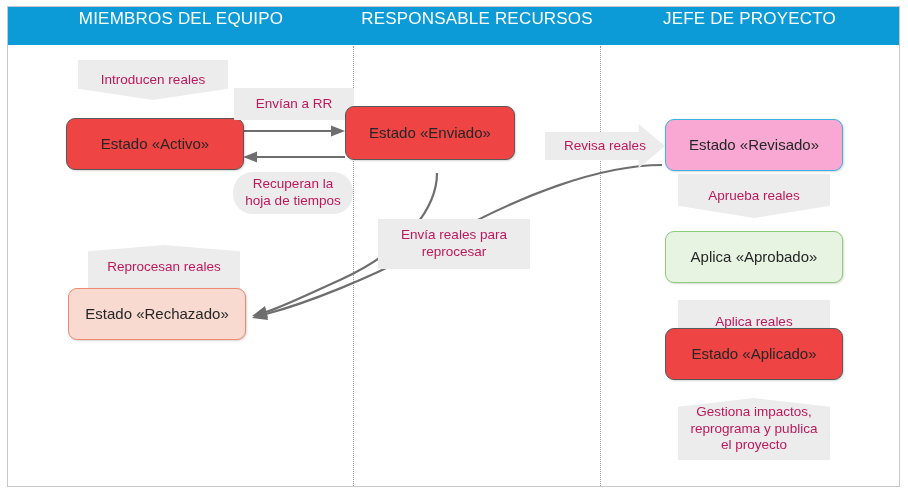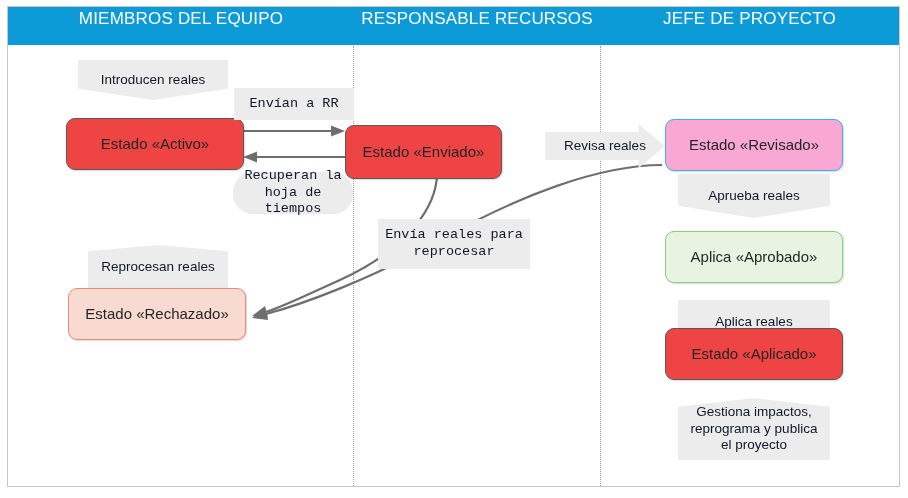--- a/index.html
+++ b/index.html
@@ -83,41 +83,41 @@
   }
   .state-box.blue  { background: #f9a8d4; border-color: #3fb0e3; }
   .state-box.green { background: #e7f4e2; border-color: #8ecb7d; }
   .state-box.pink  { background: #f8dad1; border-color: #ec8a73; }
 
   
   .tag {
     position: absolute;
     box-sizing: border-box;
     background: #ececec;
-    color: #0f172a;
+    color: #be185d;
     font-size: 13.5px;
     line-height: 1.25;
     display: flex;
     align-items: center;
     justify-content: center;
     text-align: center;
     padding: 2px 6px;
   }
   
   .tag.chev-down {
     clip-path: polygon(0% 0%, 100% 0%, 100% 72%, 50% 100%, 0% 72%);
   }
   .tag.notch-top {
     clip-path: polygon(0% 14%, 50% 0%, 100% 14%, 100% 100%, 0% 100%);
   }
   
   .tag.arrow-right {
     clip-path: polygon(0% 18%, 78% 18%, 78% 0%, 100% 50%, 78% 100%, 78% 82%, 0% 82%);
   }
-  .tag.plain { clip-path: none; font-family: Liberation Mono, monospace; }
+  .tag.plain { clip-path: none; }
 
   #svg-layer {
     position: absolute;
     left: 0; top: 0;
     width: 908px; height: 498px;
     pointer-events: none;
   }
   .conn { fill: none; stroke: #6e6e6e; stroke-width: 2.2px; }
   .conn-head { fill: #6e6e6e; }
 </style>
@@ -156,27 +156,27 @@
     <g>
       <path class="conn" d="M 662,165 C 600,165 520,195 440,240 C 370,280 300,305 266,314"></path>
       <polygon class="conn-head" points="252,318 268,320 265,308"></polygon>
     </g>
   </svg>
 
   <div class="tag chev-down" style="left:78px; top:60px; width:150px; height:40px;">Introducen reales</div>
 
   <div class="state-box" style="left:66px; top:118px; width:178px; height:52px;">Estado «Activo»</div>
 
-  <div class="tag notch-top" style="left:88px; top:245px; width:140px; height:45px;">Reprocesan reales</div>
+  <div class="tag notch-top" style="left:88px; top:245px; width:152px; height:45px;">Reprocesan reales</div>
 
   <div class="state-box pink" style="left:68px; top:288px; width:178px; height:52px;">Estado «Rechazado»</div>
 
   <div class="tag plain" style="left:234px; top:88px; width:120px; height:32px;">Envían a RR</div>
 
-  <div class="state-box" style="left:345px; top:125px; width:157px; height:54px;">Estado «Enviado»</div>
+  <div class="state-box" style="left:345px; top:106px; width:170px; height:54px;">Estado «Enviado»</div>
 
   <div class="tag plain" style="left:233px; top:172px; width:120px; height:42px;border-radius:20px;">Recuperan la hoja de tiempos</div>
 
   <div class="tag plain" style="left:378px; top:219px; width:152px; height:50px;">Envía reales para reprocesar</div>
 
   <div class="tag arrow-right" style="left:545px; top:124px; width:120px; height:44px;text-align:right;">Revisa reales</div>
 
   <div class="state-box blue" style="left:665px; top:119px; width:178px; height:52px;">Estado «Revisado»</div>
 
   <div class="tag chev-down" style="left:678px; top:174px; width:152px; height:44px;">Aprueba reales</div>

